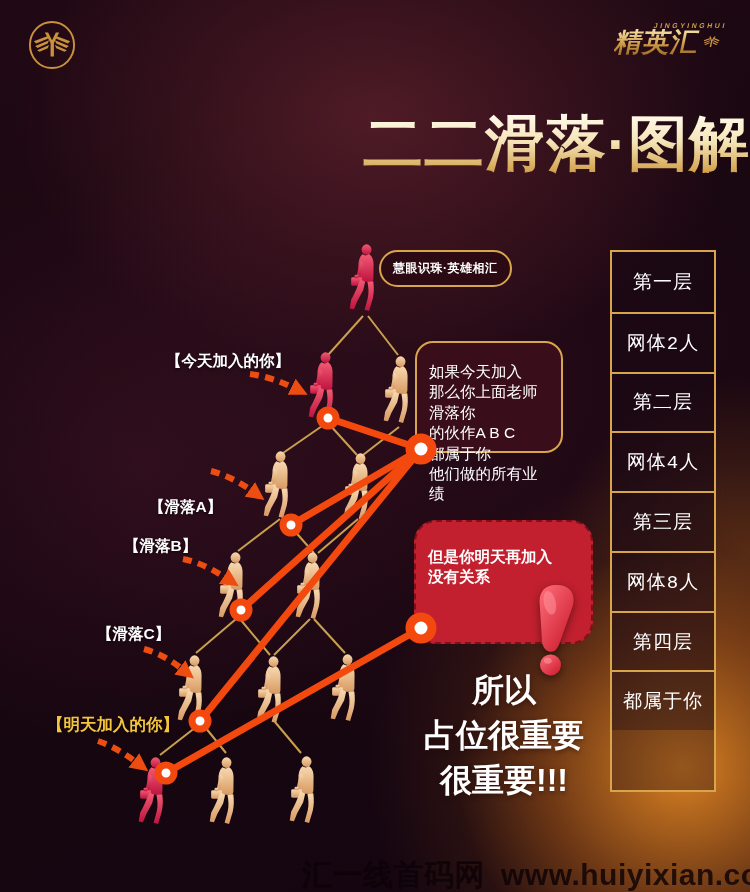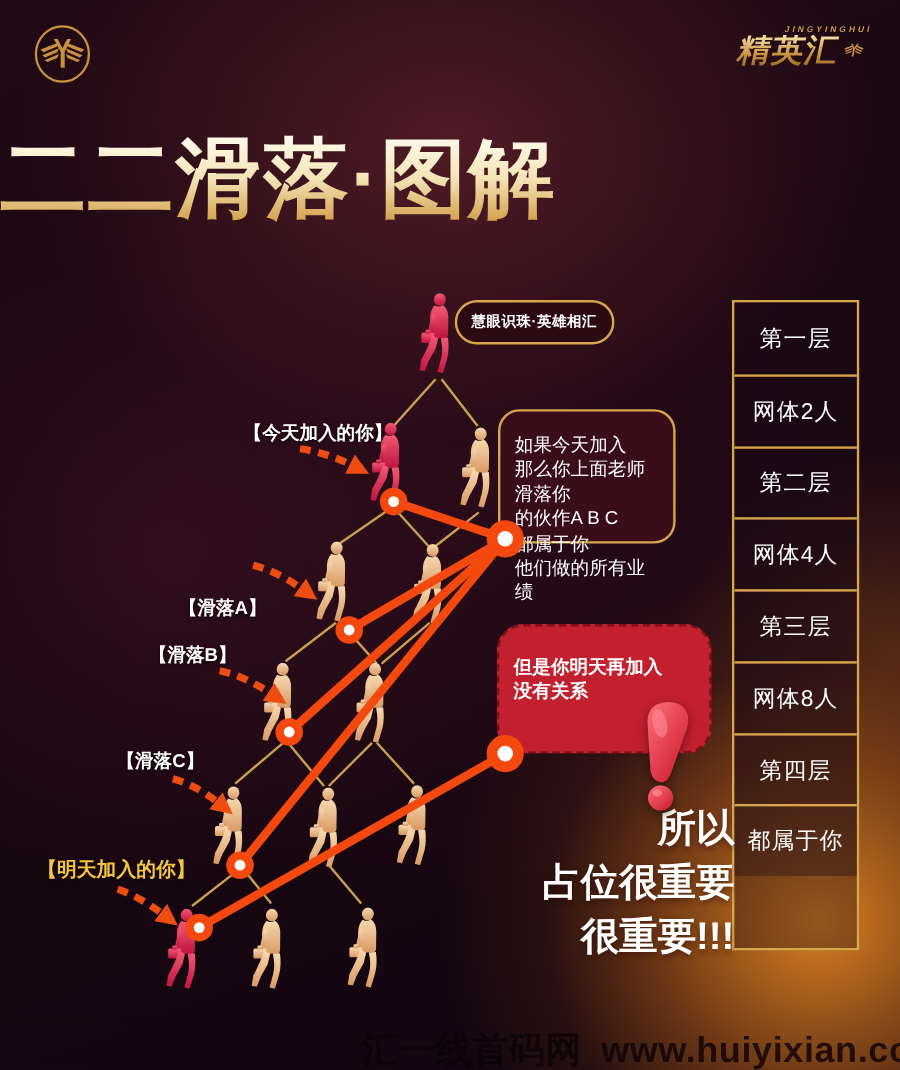--- a/index.html
+++ b/index.html
@@ -20,58 +20,58 @@
   .brand{right:26px;top:22px;z-index:12;text-align:right;transform:skewX(-12deg);}
   .brand .sub{font-size:7px;letter-spacing:2.5px;color:#c99d4c;font-weight:700;}
   .brand .main{
     font-size:27px;font-weight:900;letter-spacing:1px;line-height:1;
     background:linear-gradient(180deg,#f0d89a 10%,#c99440 60%,#9a6c28 100%);
     -webkit-background-clip:text;background-clip:text;color:transparent;display:inline-block;
   }
   .brand svg{vertical-align:-2px;}
   
   .title{
-    left:0;right:0;top:112px;text-align:left;z-index:10;
-    font-size:72px;font-weight:900;letter-spacing:1px;line-height:1.05;
+    left:0;right:0;top:112px;text-align:right;z-index:10;
+    font-size:60px;font-weight:900;letter-spacing:1px;line-height:1.05;
     background:linear-gradient(180deg,#fff8e6 8%,#f4e4b6 48%,#d2a04a 96%);
     -webkit-background-clip:text;background-clip:text;color:transparent;
   }
   
   .bubble{
     left:379px;top:250px;z-index:10;padding:8px 12px;border-radius:22px;
     border:2.5px solid #d7a54b;background:#2c0a14;color:#fff;
     font-size:12px;font-weight:700;letter-spacing:.5px;white-space:nowrap;text-align:center;
   }
   .note{z-index:10;box-sizing:border-box;color:#fff;}
   .note-today{
     left:415px;top:341px;width:148px;height:112px;border-radius:18px;
     border:2px solid #d7a54b;background:#3a0d1b;padding:19px 12px;
     font-size:15.5px;line-height:20.4px;font-weight:500;
   }
   .note-tomorrow{
-    left:414px;top:520px;width:179px;height:108px;border-radius:22px;
+    left:414px;top:520px;width:179px;height:124px;border-radius:22px;
     border:2px dashed #7e1019;background:#c2202e;padding:25px 12px 0 12px;
     font-size:15.5px;line-height:20px;font-weight:600;
   }
   
   .tag{z-index:22;color:#fff;font-weight:700;font-size:15.5px;white-space:nowrap;
        text-shadow:0 1px 3px rgba(0,0,0,.65);}
   .tag-gold{color:#f6c53e;font-size:16.5px;}
   
   .column{left:610px;top:250px;width:106px;height:542px;z-index:10;
     display:grid;grid-template-rows:repeat(9,1fr);
     border:2px solid #d7a54b;box-sizing:border-box;background:rgba(26,9,19,.35);}
   .column .cell{
     display:flex;align-items:center;justify-content:center;
     color:#fff;font-size:19px;letter-spacing:1px;font-weight:500;
     background:rgba(26,9,19,.35);box-sizing:border-box;
   }
-  .column .cell:not(:first-child){border-top:2px solid #d7a54b;}
-  
-  .conclusion{left:396px;top:668px;width:216px;z-index:10;text-align:right;
+  .column .cell:not(:first-child){border-top:2px solid #d7a54b;font-family:Liberation Mono, monospace;}
+  
+  .conclusion{left:396px;top:668px;width:216px;z-index:10;text-align:center;
     color:#fff;font-weight:800;font-size:32px;line-height:45px;
     text-shadow:0 2px 5px rgba(40,10,5,.55);}
   
   .watermark{left:302px;top:855px;z-index:30;white-space:nowrap;
     color:rgba(12,2,7,.82);font-weight:700;font-size:30px;letter-spacing:.5px;}
   .watermark .url{margin-left:16px;}
   
   #diagram{left:0;top:0;z-index:20;pointer-events:none;}
   .gold-edge{stroke:#c9a04e;stroke-width:2;}
   .slide-line{stroke:#f3490f;stroke-width:7;stroke-linecap:round;}
@@ -122,25 +122,25 @@
     <div>的伙作A B C</div>
     <div>都属于你</div>
     <div>他们做的所有业绩</div>
   </div>
 
   <div class="abs note note-tomorrow">
     <div>但是你明天再加入</div>
     <div>没有关系</div>
   </div>
 
-  <div class="abs tag" style="left:166px;top:351px;margin-left:37px;">【今天加入的你】</div>
+  <div class="abs tag" style="left:166px;top:351px;">【今天加入的你】</div>
   <div class="abs tag" style="left:149px;top:449px;margin-top:48px;">【滑落A】</div>
   <div class="abs tag" style="left:124px;top:536px;">【滑落B】</div>
   <div class="abs tag" style="left:81px;top:624px;margin-left:16px;">【滑落C】</div>
-  <div class="abs tag tag-gold" style="left:31px;top:714px;">【明天加入的你】</div>
+  <div class="abs tag tag-gold" style="left:47px;top:714px;">【明天加入的你】</div>
 
   <div class="abs column" id="layer-column">
       <div class="cell">第一层</div>
       <div class="cell">网体2人</div>
       <div class="cell">第二层</div>
       <div class="cell">网体4人</div>
       <div class="cell">第三层</div>
       <div class="cell">网体8人</div>
       <div class="cell">第四层</div>
       <div class="cell">都属于你</div>

